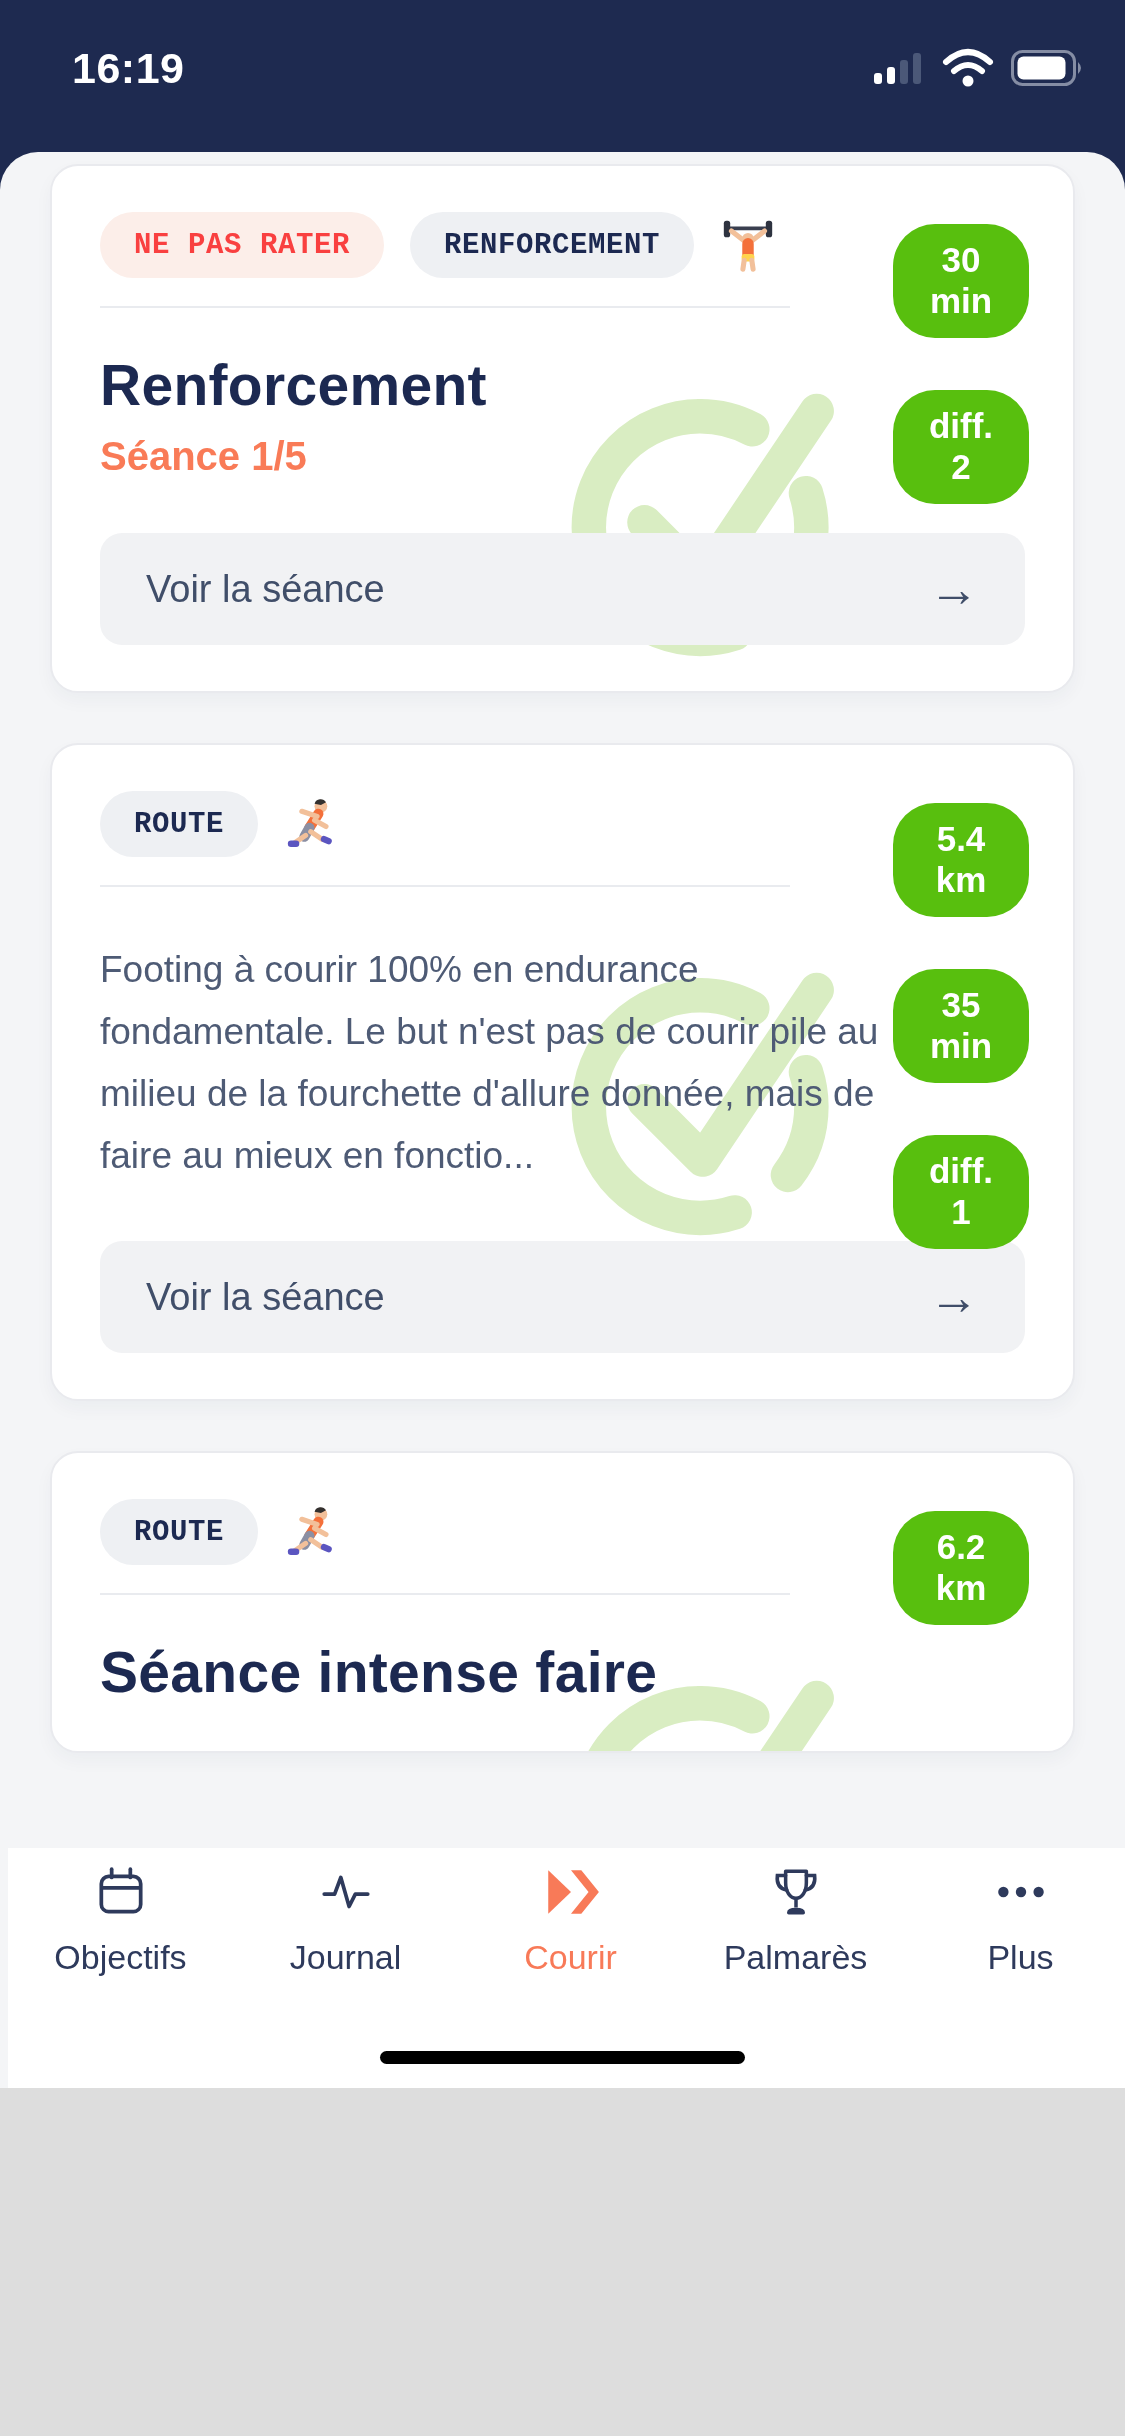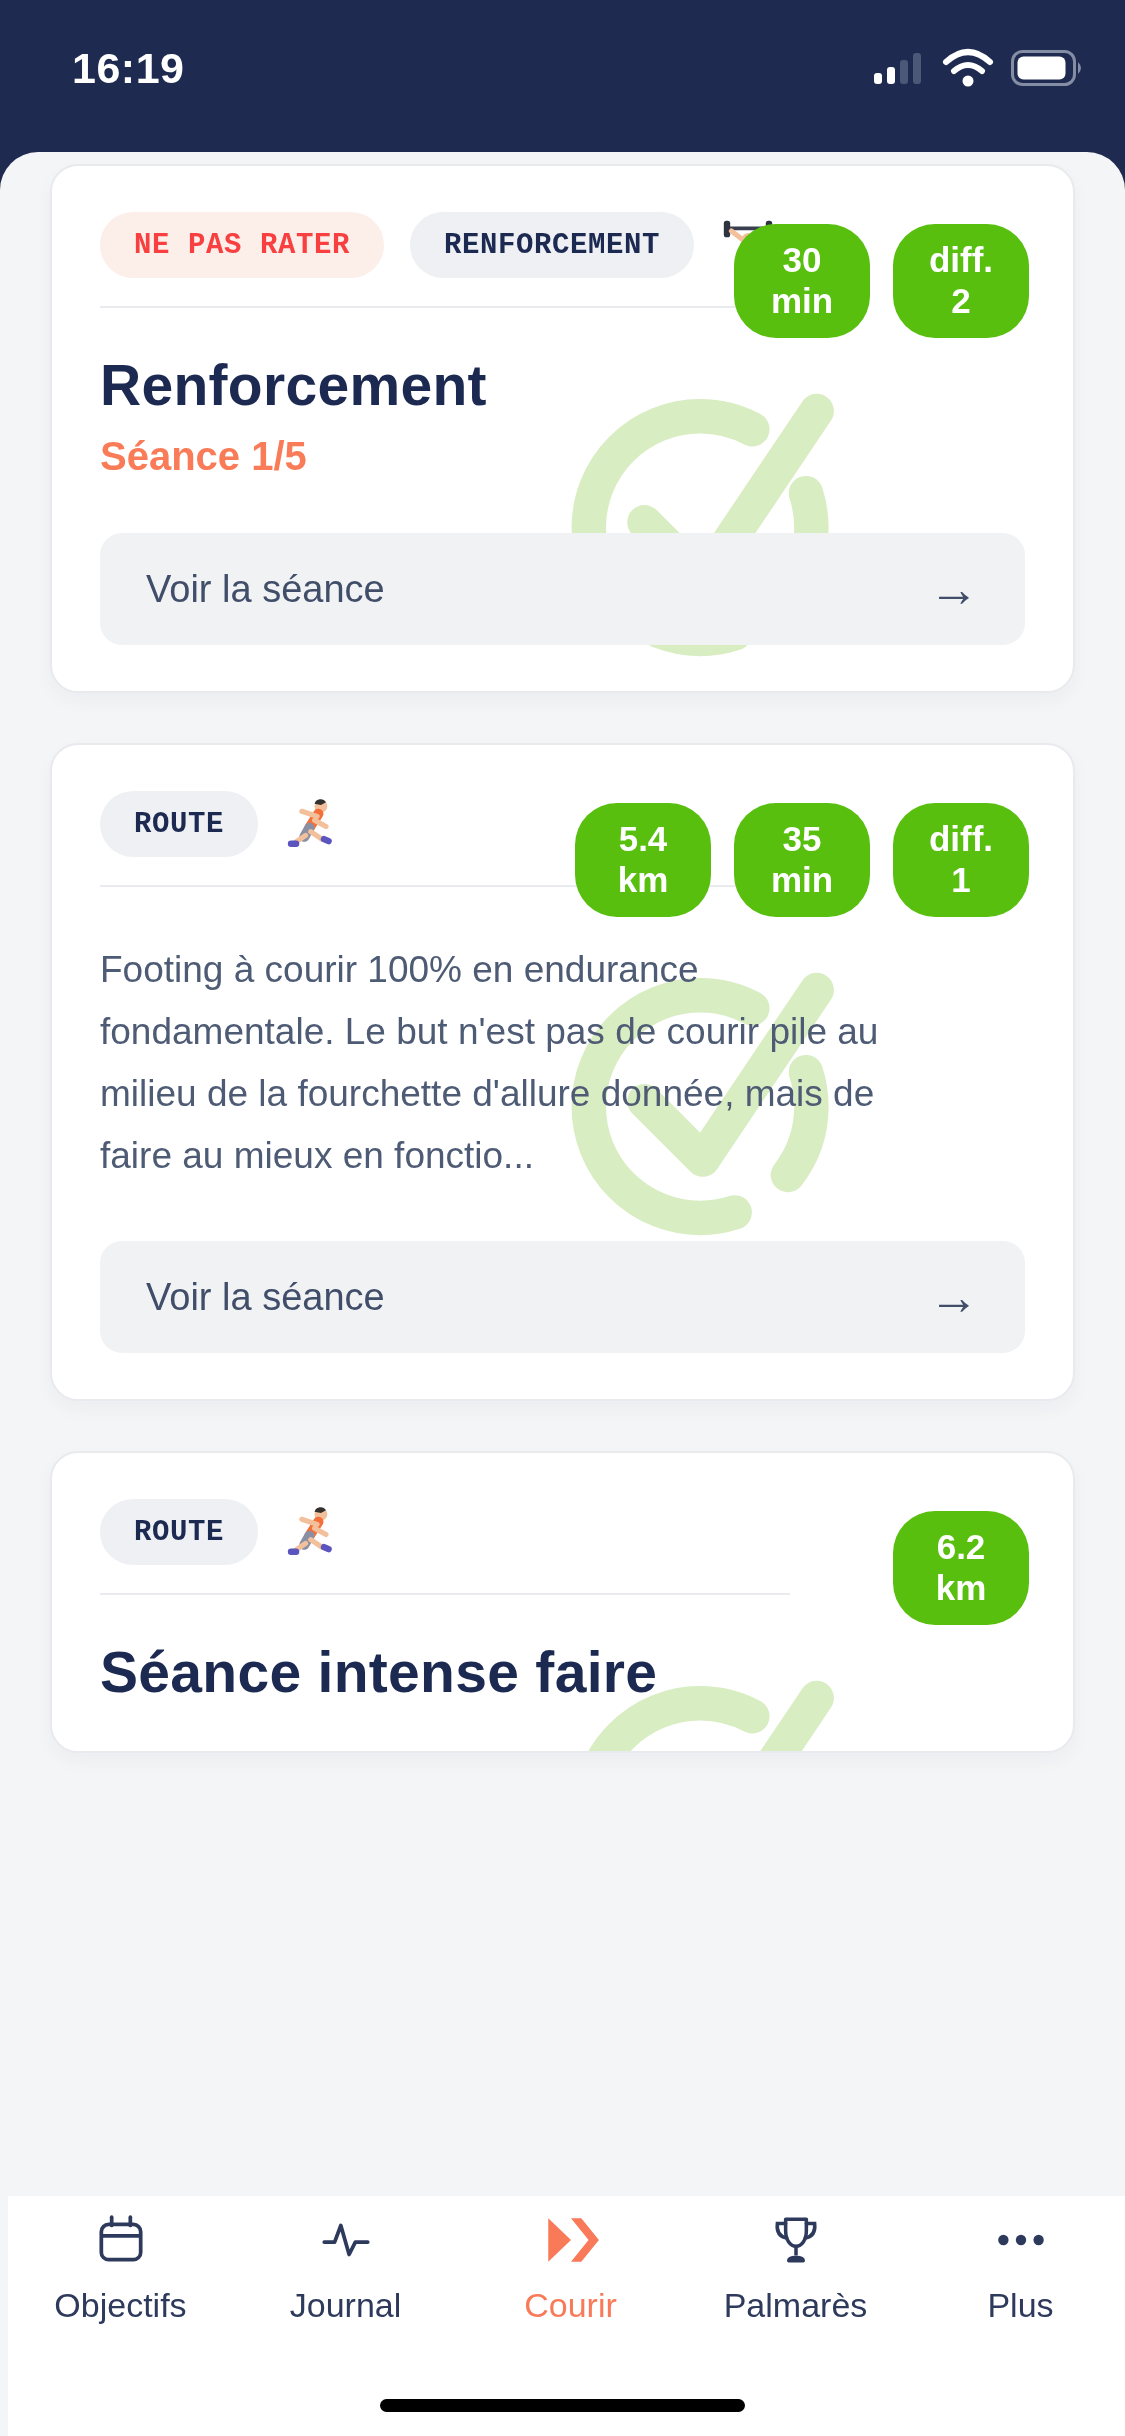--- a/index.html
+++ b/index.html
@@ -1,17 +1,17 @@
 <!DOCTYPE html>
 <html><head>
 <meta charset="utf-8">
 <style>
   html,body{margin:0;padding:0;background:#ddd;}
   .phone{
-    position:relative;width:1125px;height:2436px;overflow:hidden;
+    position:relative;width:1125px;height:2088px;overflow:hidden;
     background:#3b82f6;
     font-family:"Liberation Sans","DejaVu Sans",sans-serif;
     -webkit-font-smoothing:antialiased;
   }
   
   .status-header{
     position:relative;height:192px;background:#1e2a50;
     display:flex;justify-content:space-between;align-items:flex-start;
     padding:44px 40px 0 72px;box-sizing:border-box;
   }
@@ -33,21 +33,21 @@
     display:inline-flex;align-items:center;height:66px;padding:0 34px;
     border-radius:34px;font-size:29px;font-weight:700;letter-spacing:.6px;
     background:#eef0f3;color:#1c2951;white-space:nowrap;font-family:Liberation Mono, monospace;
   }
   .badge.alert{background:#fceee9;color:#f94040;}
   .emoji{width:56px;height:56px;display:inline-flex;align-items:center;justify-content:center;}
   .divider{height:2px;background:#e9ebef;width:690px;margin-top:28px;}
   .watermark{position:absolute;left:505px;top:192px;width:318px;height:318px;z-index:0;}
   .pills{
     position:absolute;top:58px;right:44px;z-index:3;
-    display:flex;flex-direction:row;gap:23px;align-items:center;
+    display:flex;flex-direction:column;gap:52px;align-items:center;
   }
   .pill{
     width:136px;height:114px;border-radius:42px;background:#58bf0e;
     display:flex;flex-direction:column;align-items:center;justify-content:center;
     color:#ffffff;font-weight:700;font-size:35px;line-height:1.16;text-align:center;
   }
   .card-title{
     position:relative;z-index:1;margin:44px 0 0 0;
     color:#1c2951;font-size:57px;font-weight:700;letter-spacing:.3px;max-width:800px;
   }

